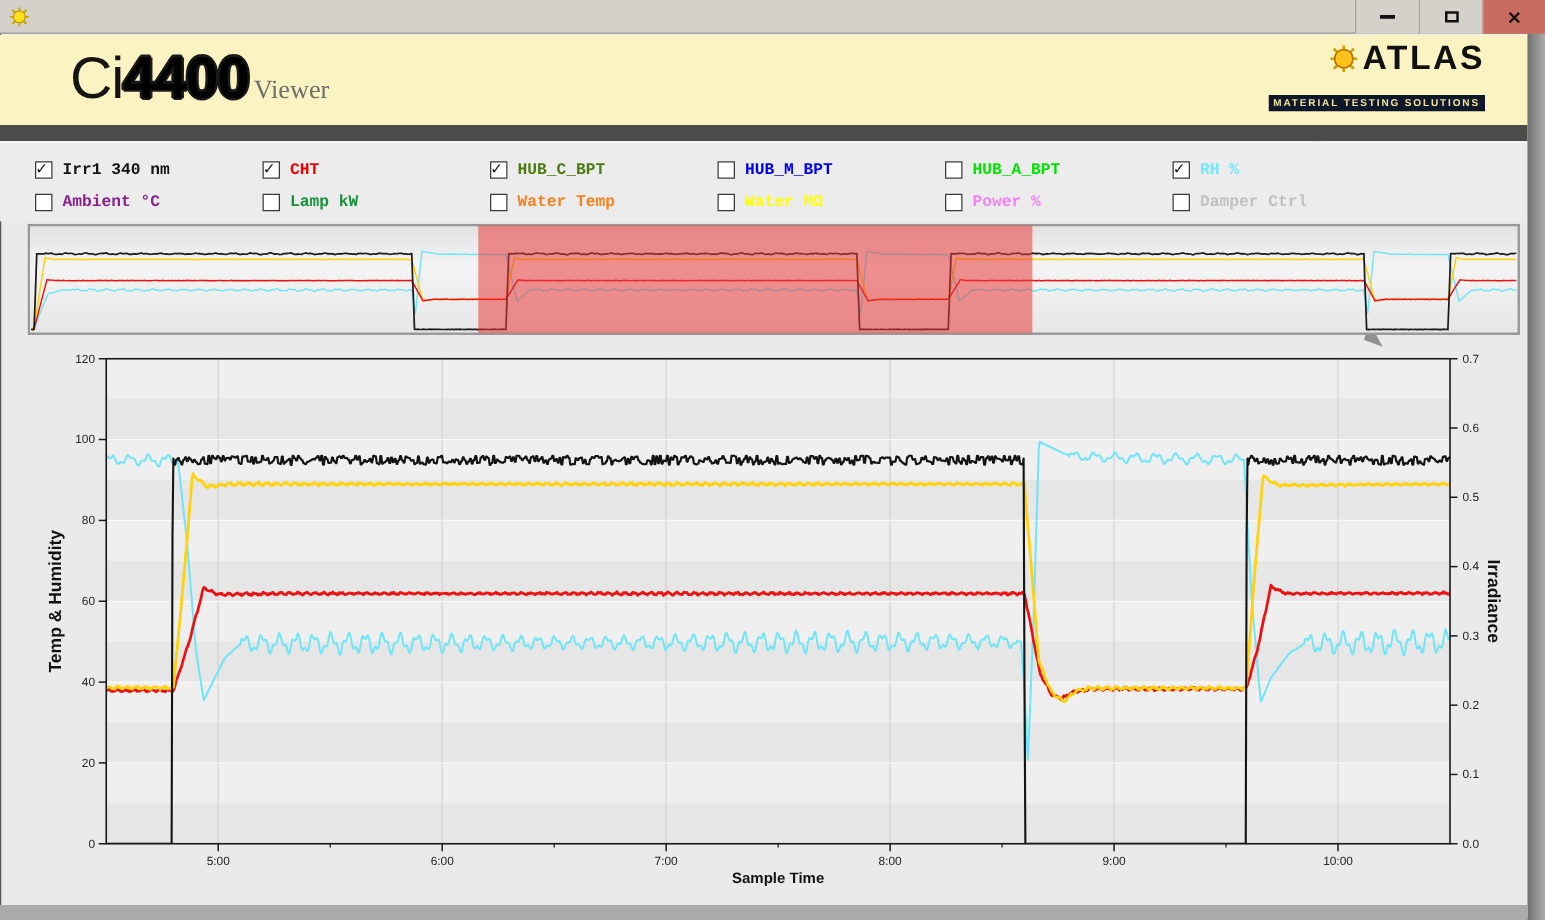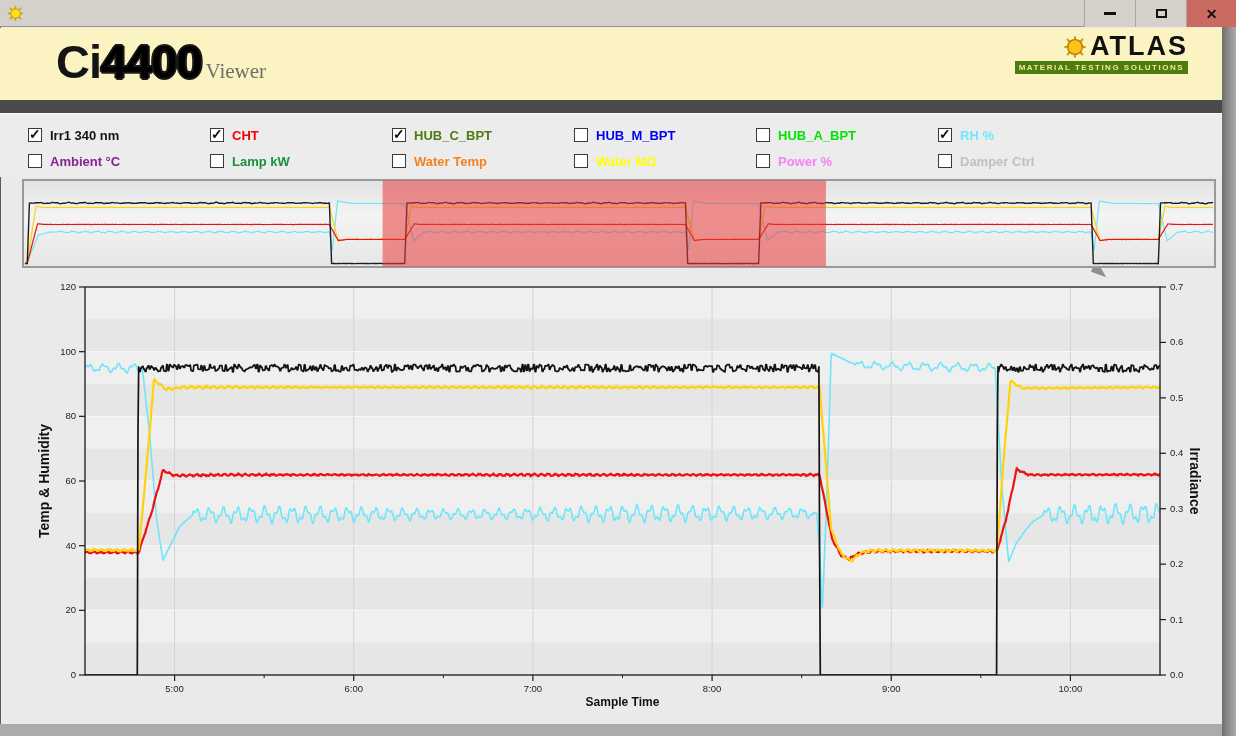--- a/index.html
+++ b/index.html
@@ -15,44 +15,44 @@
   .win-btns{position:absolute;right:0;top:0;height:27px;display:flex;}
   .win-btn{width:51px;height:27px;border-left:1px solid #a8a69e;display:flex;align-items:center;
            justify-content:center;background:#d4d1ca;cursor:default;}
   .win-btn.close{background:#c96b60;width:50px;}
   .glyph-min{width:12px;height:3px;background:#111;}
   .glyph-max{width:11px;height:9px;border:2px solid #111;background:transparent;}
   .glyph-close{font-size:14px;font-weight:bold;color:#111;line-height:1;}
   
   .header{position:absolute;left:0;top:28px;width:1222px;height:72px;background:#fbf3c2;}
   .logo{position:absolute;left:56px;top:6px;white-space:nowrap;}
-  .logo .ci{font-size:47px;font-weight:bold;color:#141414;letter-spacing:-1px;margin-top:44px;}
+  .logo .ci{font-size:47px;font-weight:normal;color:#141414;letter-spacing:-1px;margin-top:44px;}
   .logo .model{font-size:47px;font-weight:bold;color:#000000;letter-spacing:-1px;
        text-shadow:-2px 0 #1a1a1a,2px 0 #1a1a1a,0 -2px #1a1a1a,0 2px #1a1a1a,
                    -1px -1px #1a1a1a,1px 1px #1a1a1a,-1px 1px #1a1a1a,1px -1px #1a1a1a;}
   .logo .viewer{font-size:21px;color:#6d6d6d;margin-left:4px;font-family:Liberation Serif, serif;}
   .atlas{position:absolute;right:34px;top:5px;text-align:right;}
   .atlas-row{display:flex;align-items:center;justify-content:flex-end;}
   .atlas-name{font-size:27px;font-weight:900;color:#111;letter-spacing:2px;line-height:1;}
-  .atlas-bar{background:#4d7c0f;color:#f3e49a;font-size:8px;font-weight:bold;
-             letter-spacing:1.5px;padding:2px 4px;margin-top:1px;}
+  .atlas-bar{background:#0f172a;color:#f3e49a;font-size:8px;font-weight:bold;
+             letter-spacing:1.5px;padding:2px 4px;margin-top:16px;}
   .ametek{position:absolute;right:60px;top:46px;text-align:left;margin-top:24px;}
   .ametek-row{display:flex;align-items:flex-end;}
   .ametek-tri{width:0;height:0;border-left:7px solid transparent;border-right:7px solid transparent;
               border-bottom:14px solid #c41212;margin-right:-3px;}
   .ametek-name{font-size:17px;font-weight:900;color:#111;letter-spacing:1px;line-height:1;}
   .ametek-r{font-size:7px;color:#111;vertical-align:top;}
   .ametek-cap{font-size:6.5px;font-weight:bold;color:#333;line-height:8px;margin-top:1px;}
   .darkbar{position:absolute;left:0;top:100px;width:1222px;height:13px;background:#4b4b49;}
   
   .legend{position:absolute;left:0;top:113px;width:1222px;height:64px;background:#ececec;
           border-top:1px solid #fafafa;}
   .legend-grid{position:absolute;left:28px;top:8px;display:grid;
                grid-template-columns:repeat(6,182px);grid-auto-rows:26px;align-items:center;}
-  .cb-item{display:flex;align-items:center;cursor:default;}
+  .cb-item{display:flex;align-items:flex-end;cursor:default;font-family:Liberation Mono, monospace;}
   .cb{width:14px;height:14px;background:#fff;border:1px solid #3a3a3a;margin-right:8px;
       position:relative;flex:0 0 auto;}
   .cb.checked:after{content:"✓";position:absolute;left:0px;top:-3px;font-size:14px;
       font-weight:bold;color:#111;}
   .cb-label{font-size:13px;font-weight:bold;white-space:nowrap;}
   .pan-arrows{position:absolute;right:113px;top:121px;width:16px;height:46px;}
   .tri{position:absolute;width:0;height:0;border-style:solid;}
   .tri.ne{top:2px;left:0;border-width:0 0 14px 16px;border-color:transparent transparent transparent #4f4f4f;
           transform:rotate(-20deg);}
   .tri.se{top:26px;left:0;border-width:14px 0 0 16px;border-color:transparent transparent transparent #8f8f8f;

